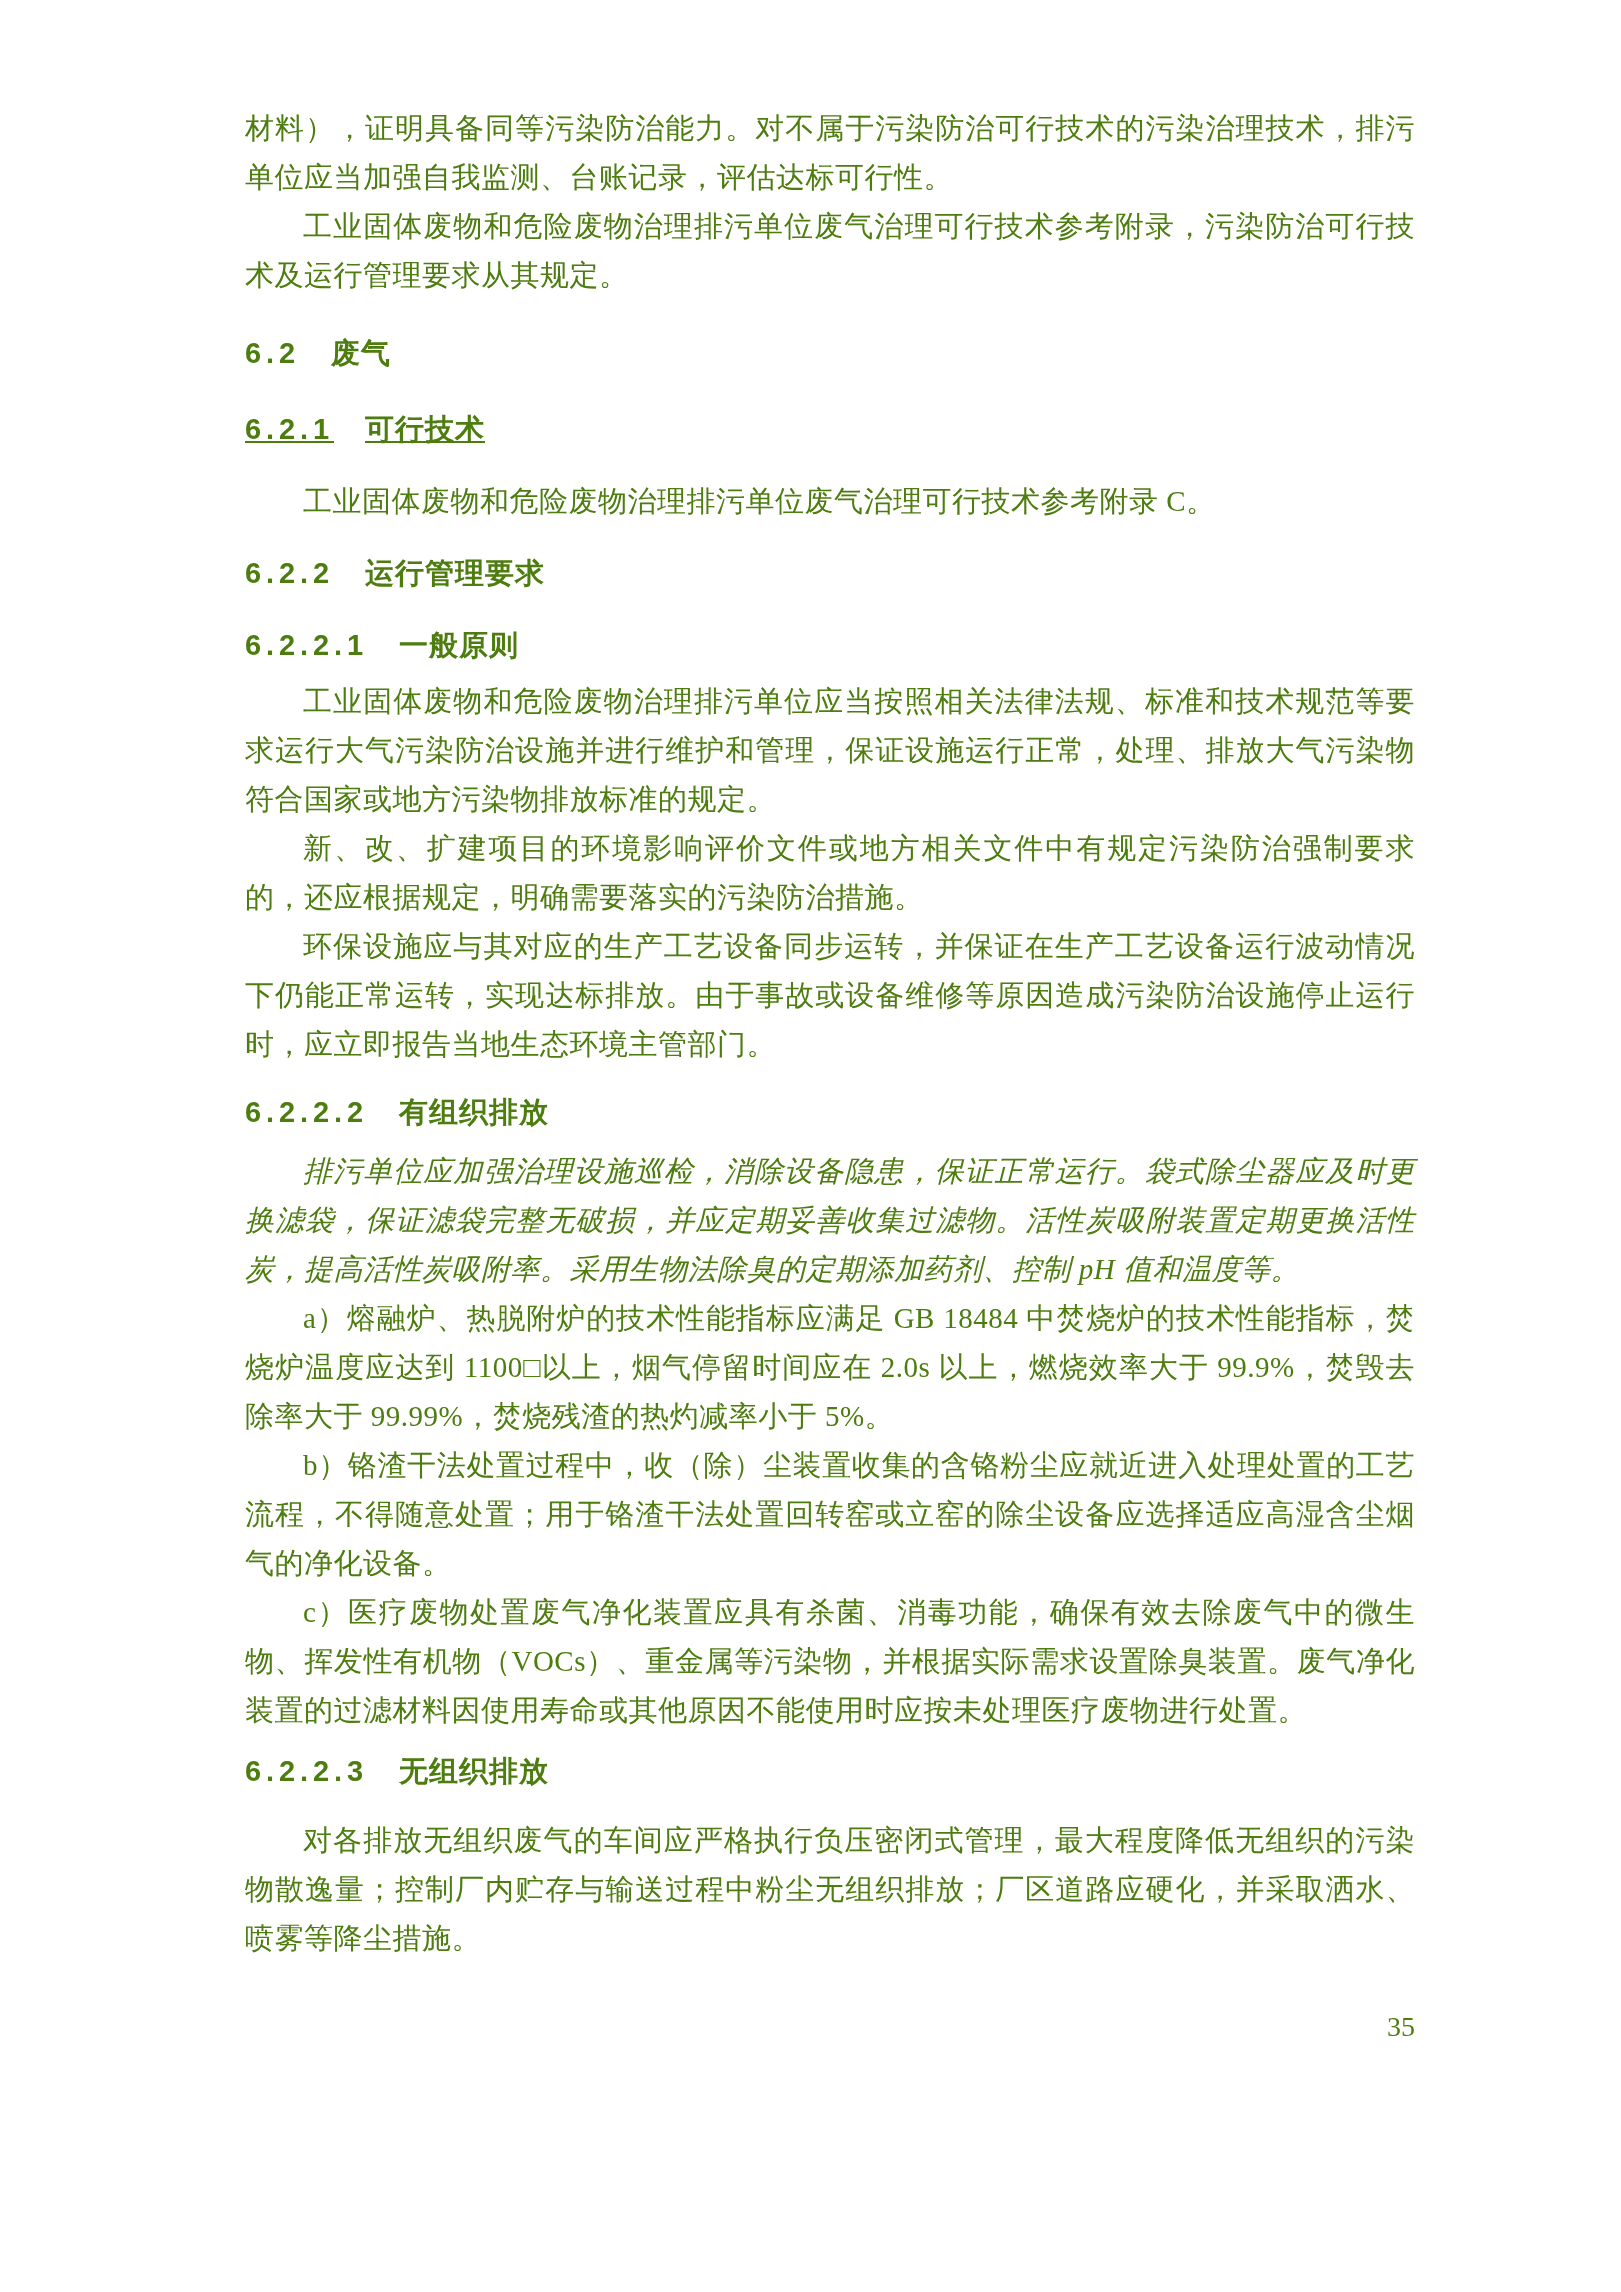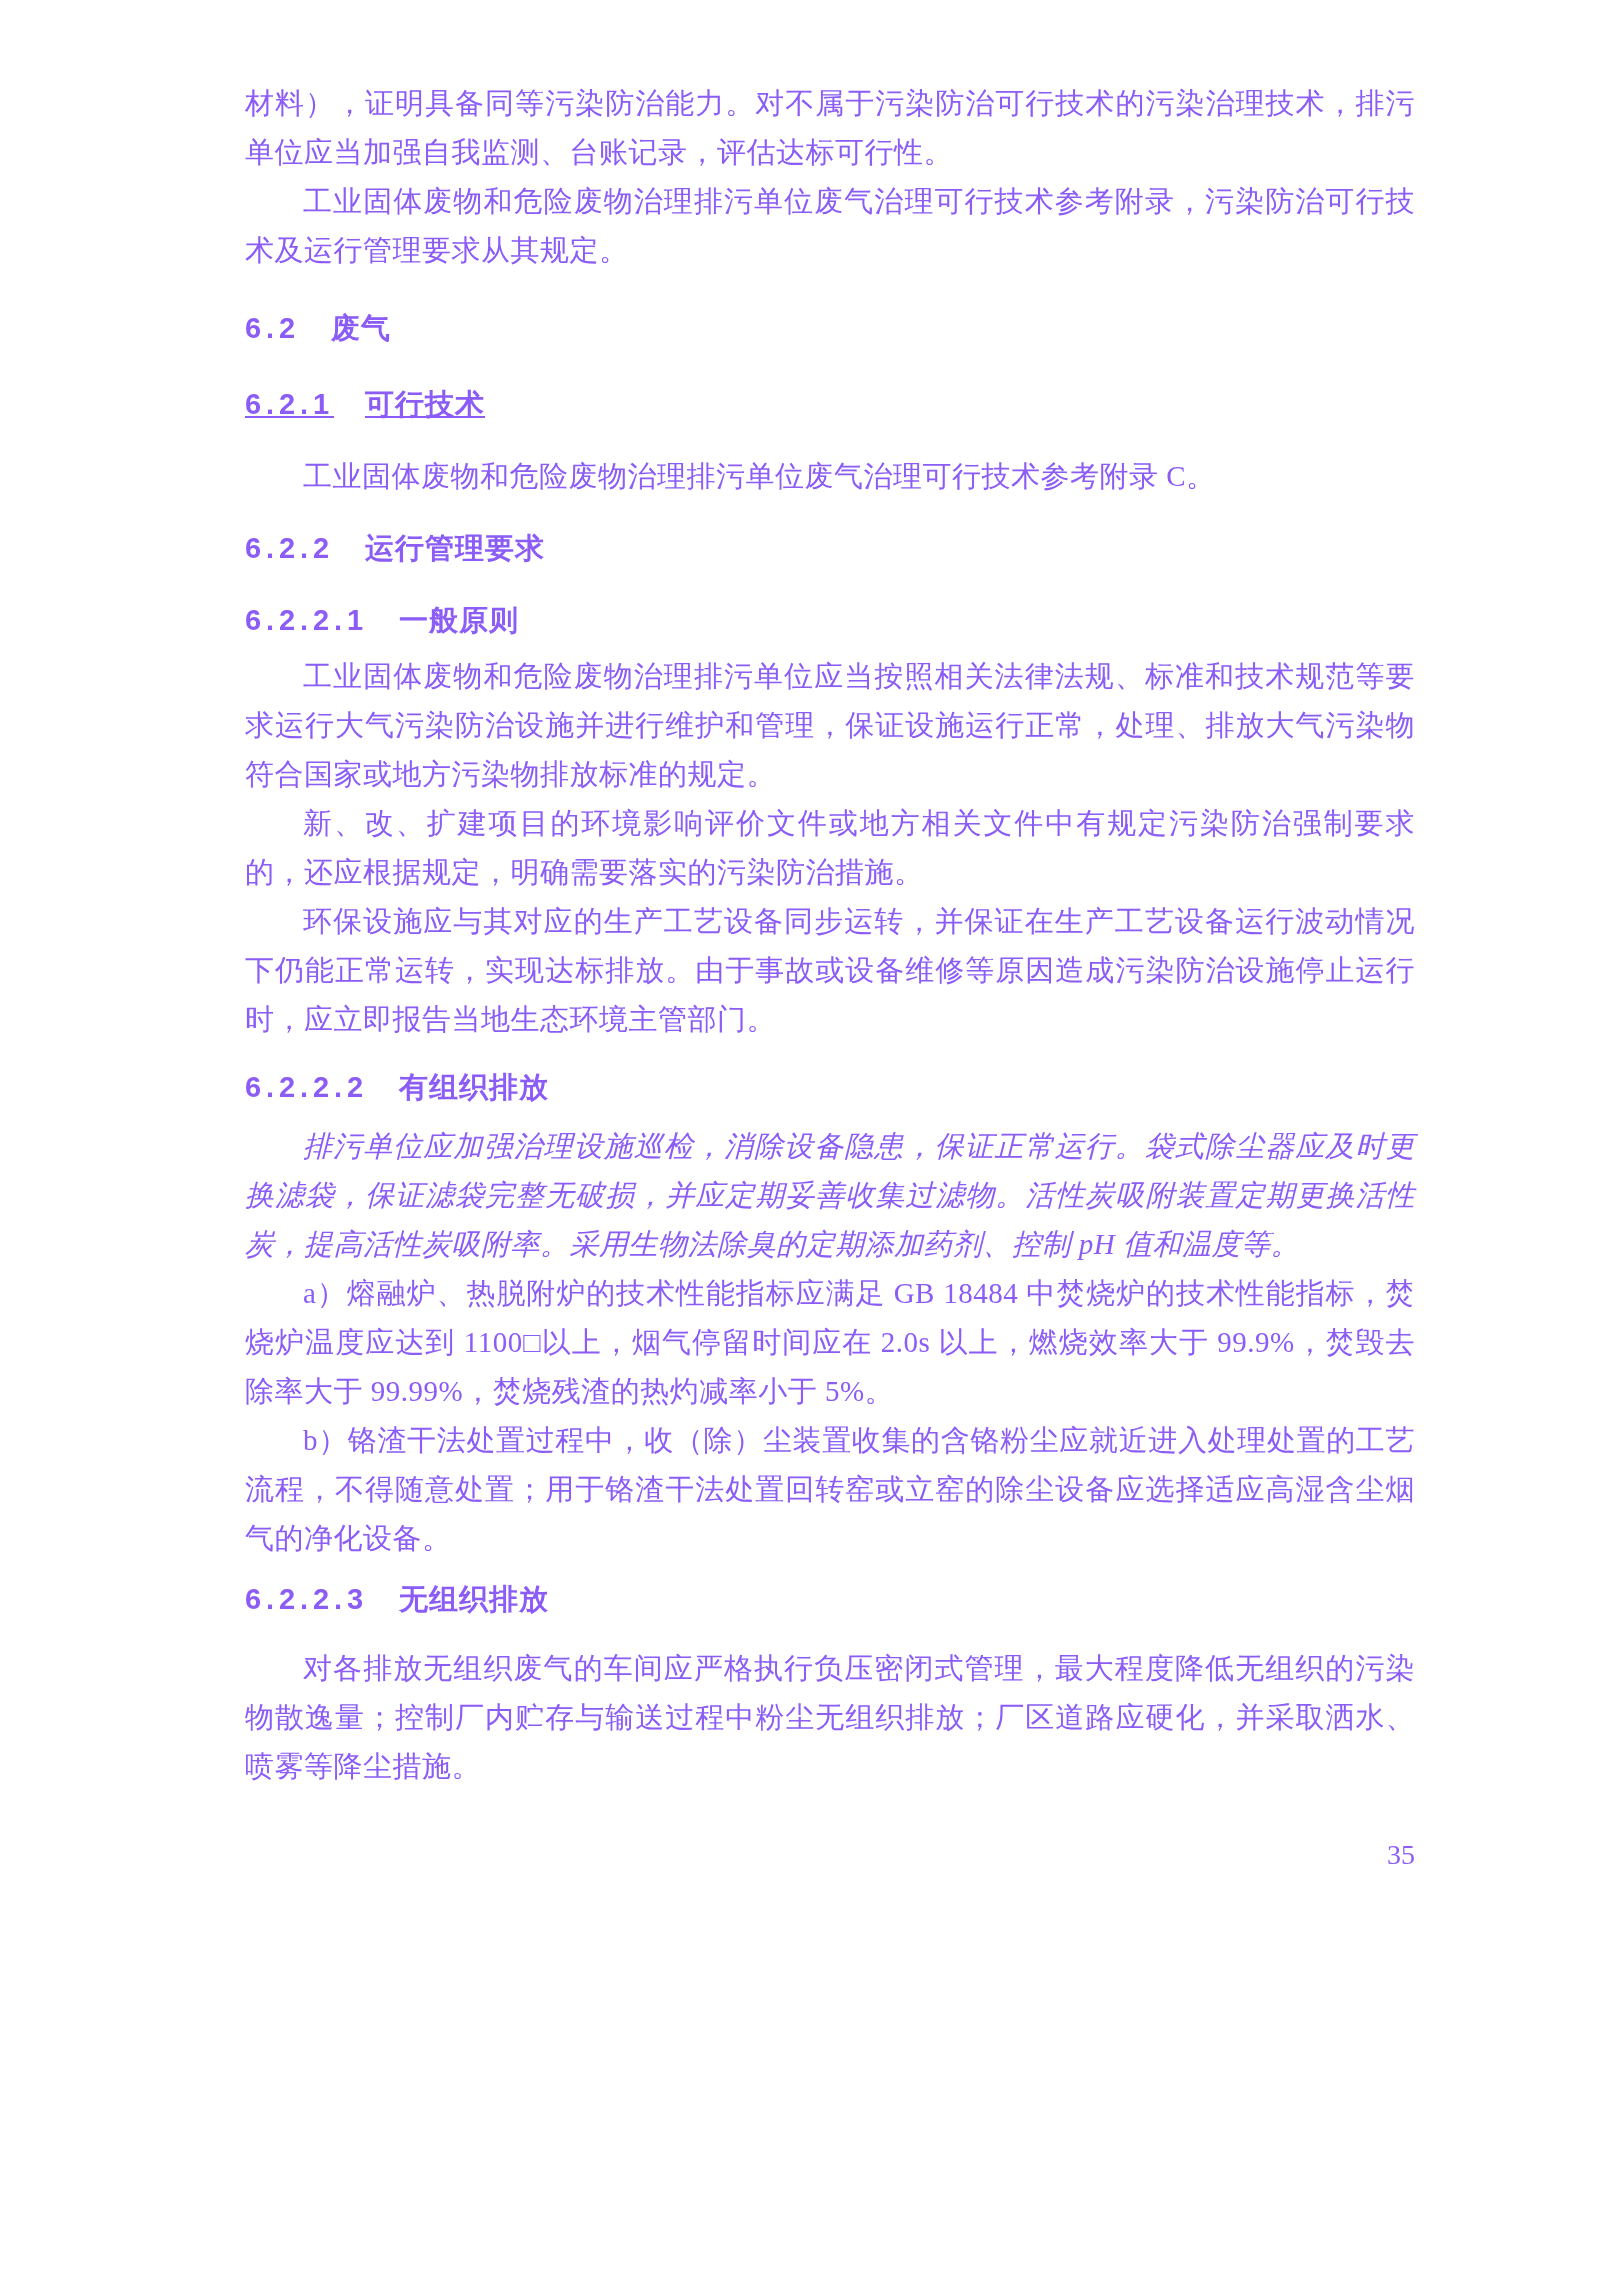--- a/index.html
+++ b/index.html
@@ -7,22 +7,22 @@
     padding: 0;
     background: #e8e8e8;
   }
   .page {
     position: relative;
     width: 1621px;
     height: 2293px;
     margin: 0 auto;
     background: #ffffff;
     box-sizing: border-box;
-    padding: 79px 206px 0 245px;
-    color: #8b5cf6;
+    padding: 104px 206px 0 245px;
+    color: #4d7c0f;
     overflow: hidden;
   }
   .para {
     font-family: "Liberation Serif", "DejaVu Serif", serif;
     font-size: 29px;
     line-height: 49px;
     text-align: justify;
     margin: 0;
     letter-spacing: 0.5px;
   }
@@ -87,20 +87,21 @@
   <p class="para indent">环保设施应与其对应的生产工艺设备同步运转，并保证在生产工艺设备运行波动情况下仍能正常运转，实现达标排放。由于事故或设备维修等原因造成污染防治设施停止运行时，应立即报告当地生态环境主管部门。</p>
 
   <h4 class="heading mt20"><span class="h-num">6.2.2.2</span><span class="h-title">有组织排放</span></h4>
 
   <p class="para indent mt10">排污单位应加强治理设施巡检，消除设备隐患，保证正常运行。袋式除尘器应及时更换滤袋，保证滤袋完整无破损，并应定期妥善收集过滤物。活性炭吸附装置定期更换活性炭，提高活性炭吸附率。采用生物法除臭的定期添加药剂、控制 pH 值和温度等。</p>
 
   <p class="para indent">a）熔融炉、热脱附炉的技术性能指标应满足 GB 18484 中焚烧炉的技术性能指标，焚烧炉温度应达到 1100□以上，烟气停留时间应在 2.0s 以上，燃烧效率大于 99.9%，焚毁去除率大于 99.99%，焚烧残渣的热灼减率小于 5%。</p>
 
   <p class="para indent">b）铬渣干法处置过程中，收（除）尘装置收集的含铬粉尘应就近进入处理处置的工艺流程，不得随意处置；用于铬渣干法处置回转窑或立窑的除尘设备应选择适应高湿含尘烟气的净化设备。</p>
 
+  <p class="para indent">c）医疗废物处置废气净化装置应具有杀菌、消毒功能，确保有效去除废气中的微生物、挥发性有机物（VOCs）、重金属等污染物，并根据实际需求设置除臭装置。废气净化装置的过滤材料因使用寿命或其他原因不能使用时应按未处理医疗废物进行处置。</p>
 
   <h4 class="heading mt12"><span class="h-num">6.2.2.3</span><span class="h-title">无组织排放</span></h4>
 
   <p class="para indent mt20">对各排放无组织废气的车间应严格执行负压密闭式管理，最大程度降低无组织的污染物散逸量；控制厂内贮存与输送过程中粉尘无组织排放；厂区道路应硬化，并采取洒水、喷雾等降尘措施。</p>
 
   <div class="footer mt40">35</div>
 
 </div>
 
 

